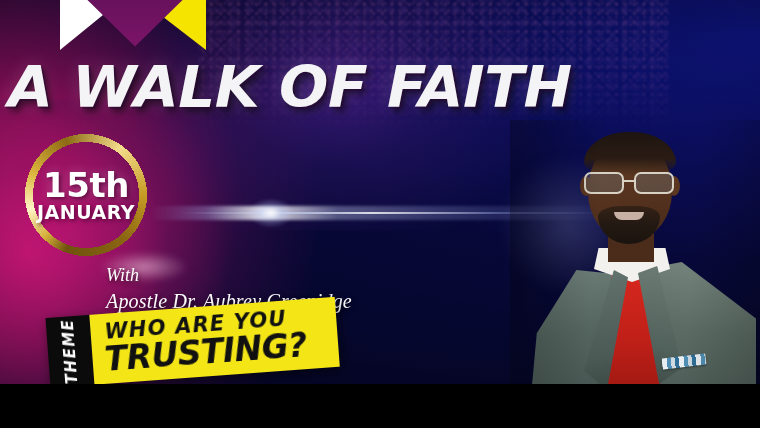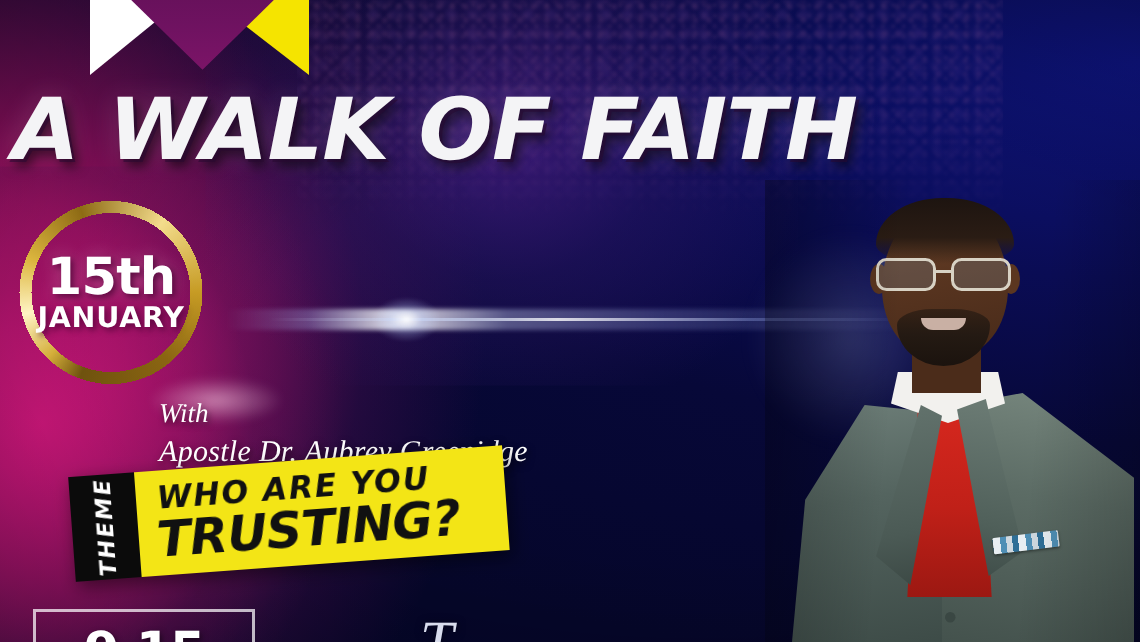--- a/index.html
+++ b/index.html
@@ -5,23 +5,23 @@
   * { margin:0; padding:0; box-sizing:border-box; }
   html,body{ background:#000; }
   body{
     font-family:"Liberation Sans", sans-serif;
     width:760px; height:428px; overflow:hidden;
   }
 
   
   .poster{
     position:relative;
-    width:760px; height:428px;
+    width:760px; height:384px;
     overflow:hidden;
-    background:#4c1d95;
+    background:#c2410c;
   }
 
   
   .bg-base{
     position:absolute; inset:0;
     background:
       radial-gradient(120% 95% at 100% 10%, #0e1480 0%, #0a0c54 35%, #070838 62%, #05062a 100%);
   }
   .bg-magenta{
     position:absolute; left:0; top:0; width:62%; height:100%;
@@ -128,21 +128,21 @@
     color:#f2f2f6; letter-spacing:-1px;
     text-shadow:
       2px 3px 0 rgba(25,10,60,.45),
       4px 6px 9px rgba(0,0,0,.55),
       0 0 20px rgba(190,200,255,.20);
   }
   .subtitle .l2{ display:block; margin-left:16px; }
 
   
   .date-badge{
-    position:absolute; left:12px; top:133px;
+    position:absolute; left:24px; top:133px;
     width:124px; height:124px;
   }
   .date-ring{
     position:absolute; inset:0; border-radius:50%;
     background:
       conic-gradient(from 210deg,
         #8d6a12 0deg, #f7e07a 38deg, #fff6c9 62deg, #e9c busy 0deg);
     background:
       conic-gradient(from 205deg,
         #7d5c10 0deg, #e0bc4e 26deg, #fff3bd 58deg, #d8ad34 96deg,

